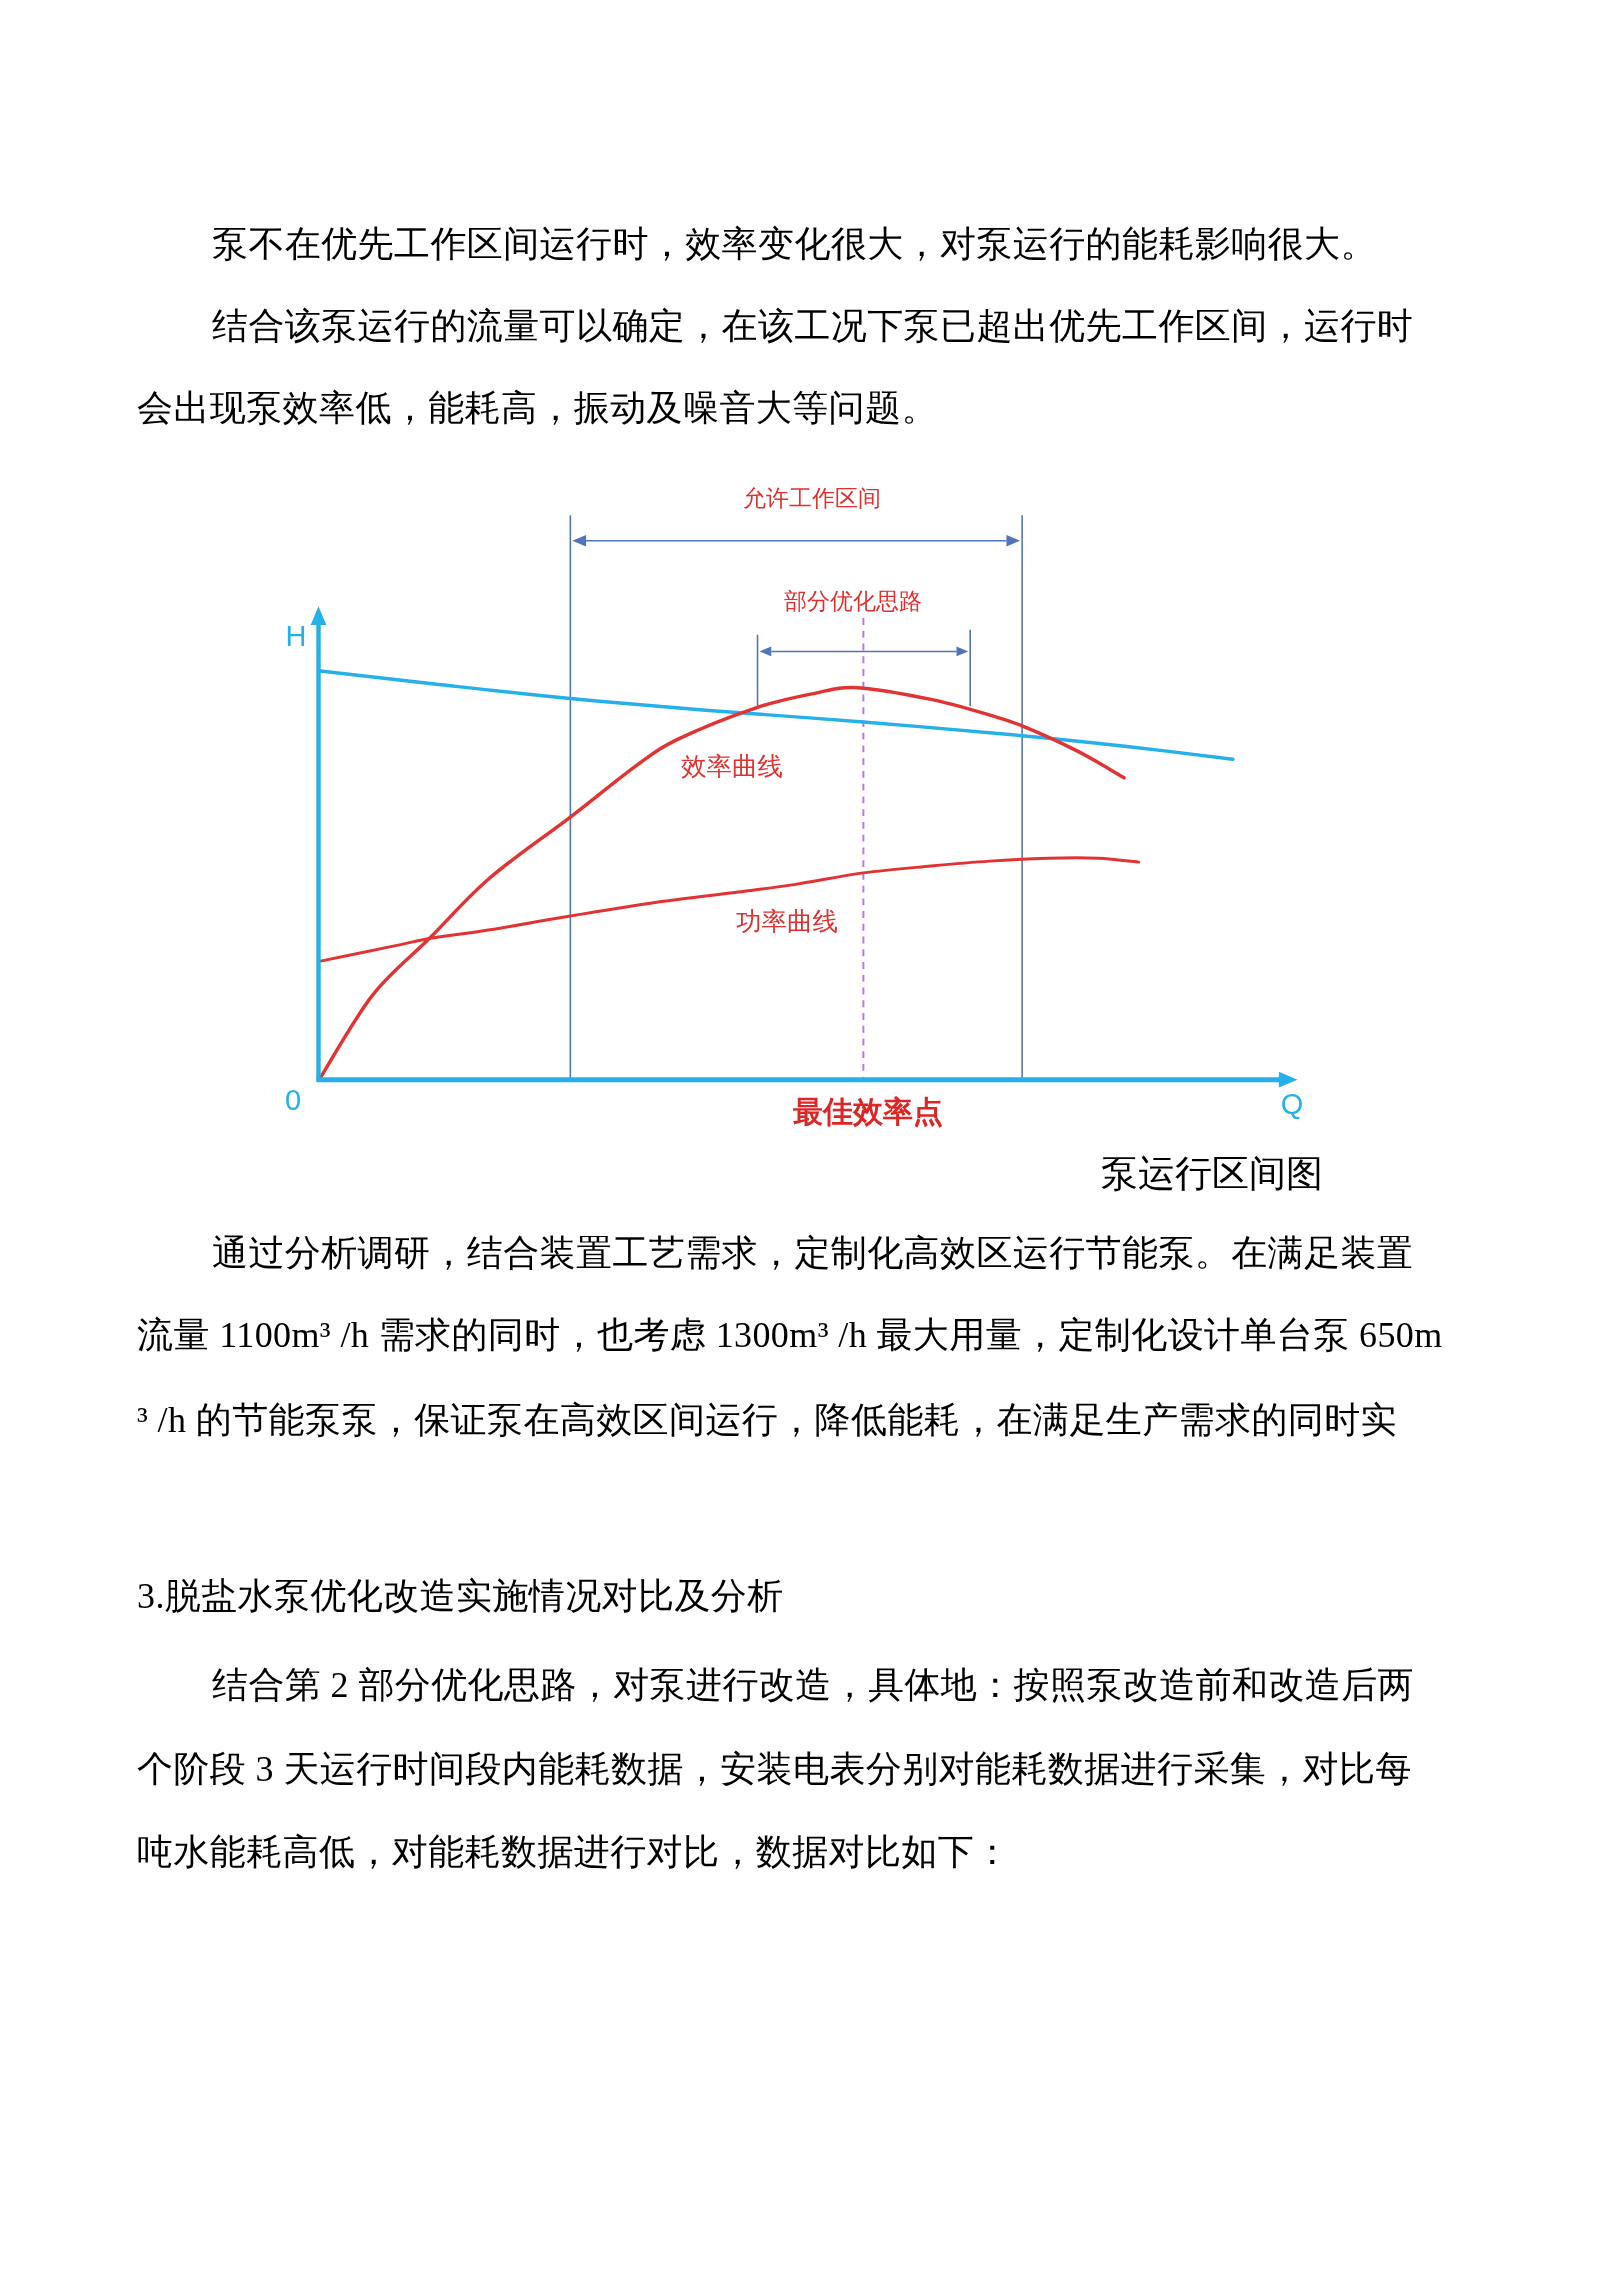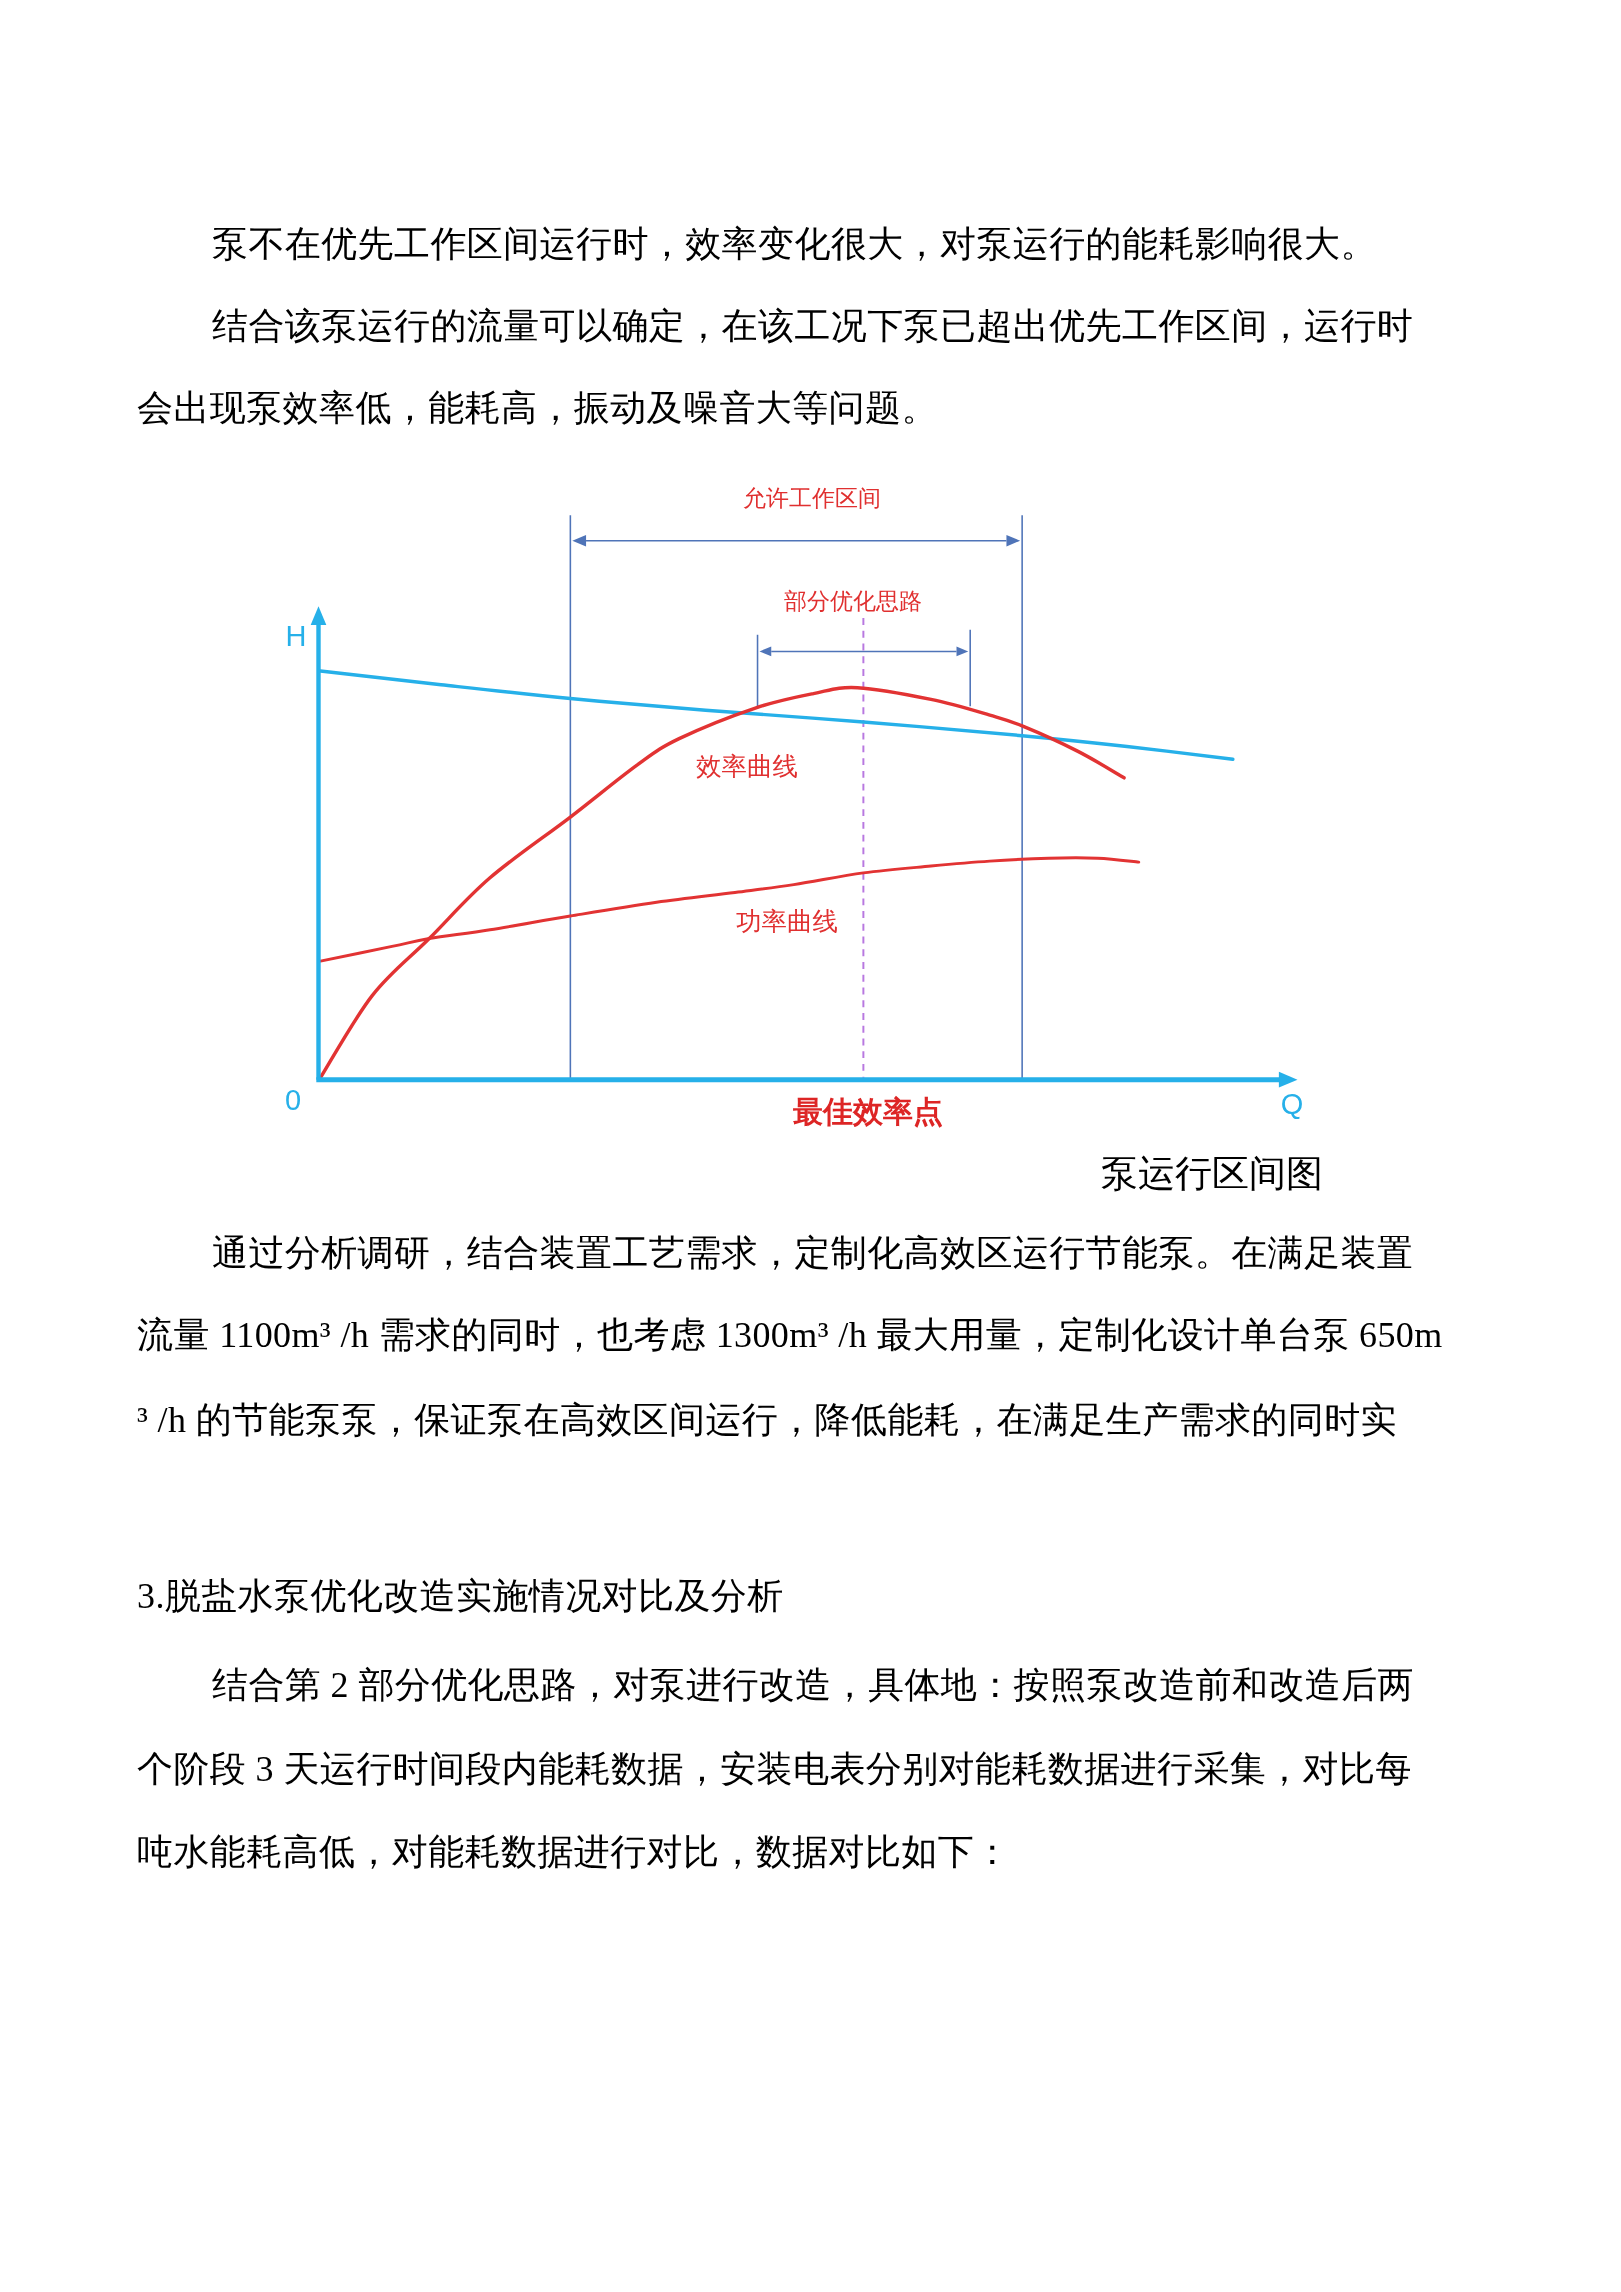--- a/index.html
+++ b/index.html
@@ -25,21 +25,21 @@
   .chart-label {
     position:absolute; white-space:pre; transform:translateX(-50%);
     font-family:"Liberation Sans","DejaVu Sans",sans-serif;
   }
   .lbl-red    { color:#e03030; font-size:23px; }
   .lbl-curve  { color:#e03030; font-size:25.5px; }
   .lbl-bep    { color:#dd2525; font-size:30px; font-weight:bold; }
   .lbl-axis   { color:#26b0e9; font-size:29px; }
   .lbl-allowed    { left:567px; top:21.6px;  }
   .lbl-preferred  { left:608px; top:125px; }
-  .lbl-efficiency { left:487px; top:288px;margin-left:15px; }
+  .lbl-efficiency { left:487px; top:288px; }
   .lbl-power      { left:542px; top:443px; }
   .lbl-bep-pos    { left:623px; top:631px; }
   .lbl-h { left:51px;   top:159px; }
   .lbl-0 { left:48px;   top:623px; }
   .lbl-q { left:1047px; top:627px; }
 </style>
 </head>
 <body>
 
 <div class="page">

